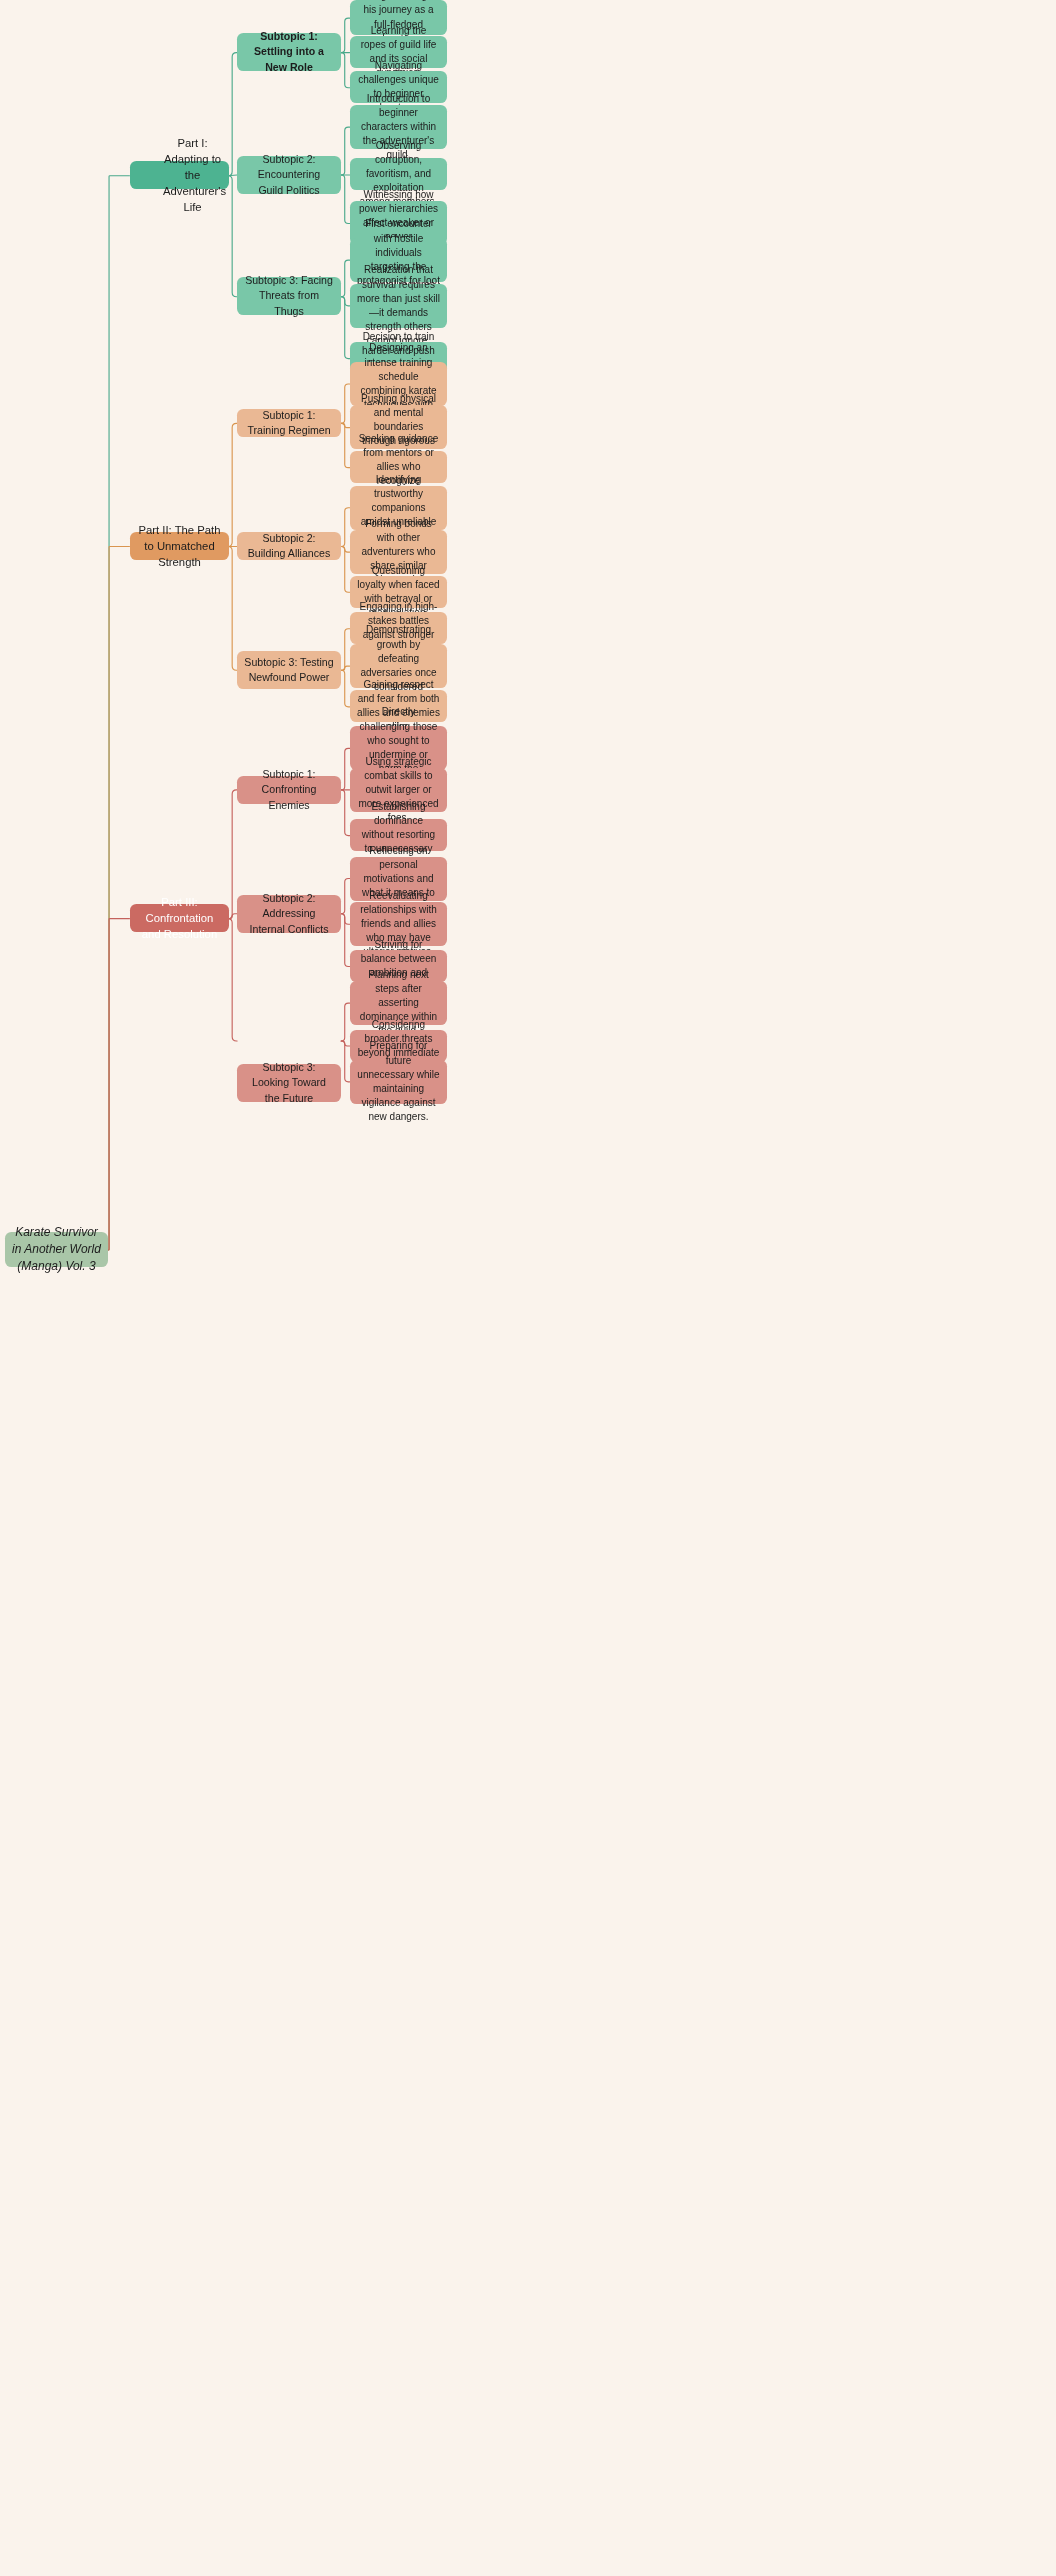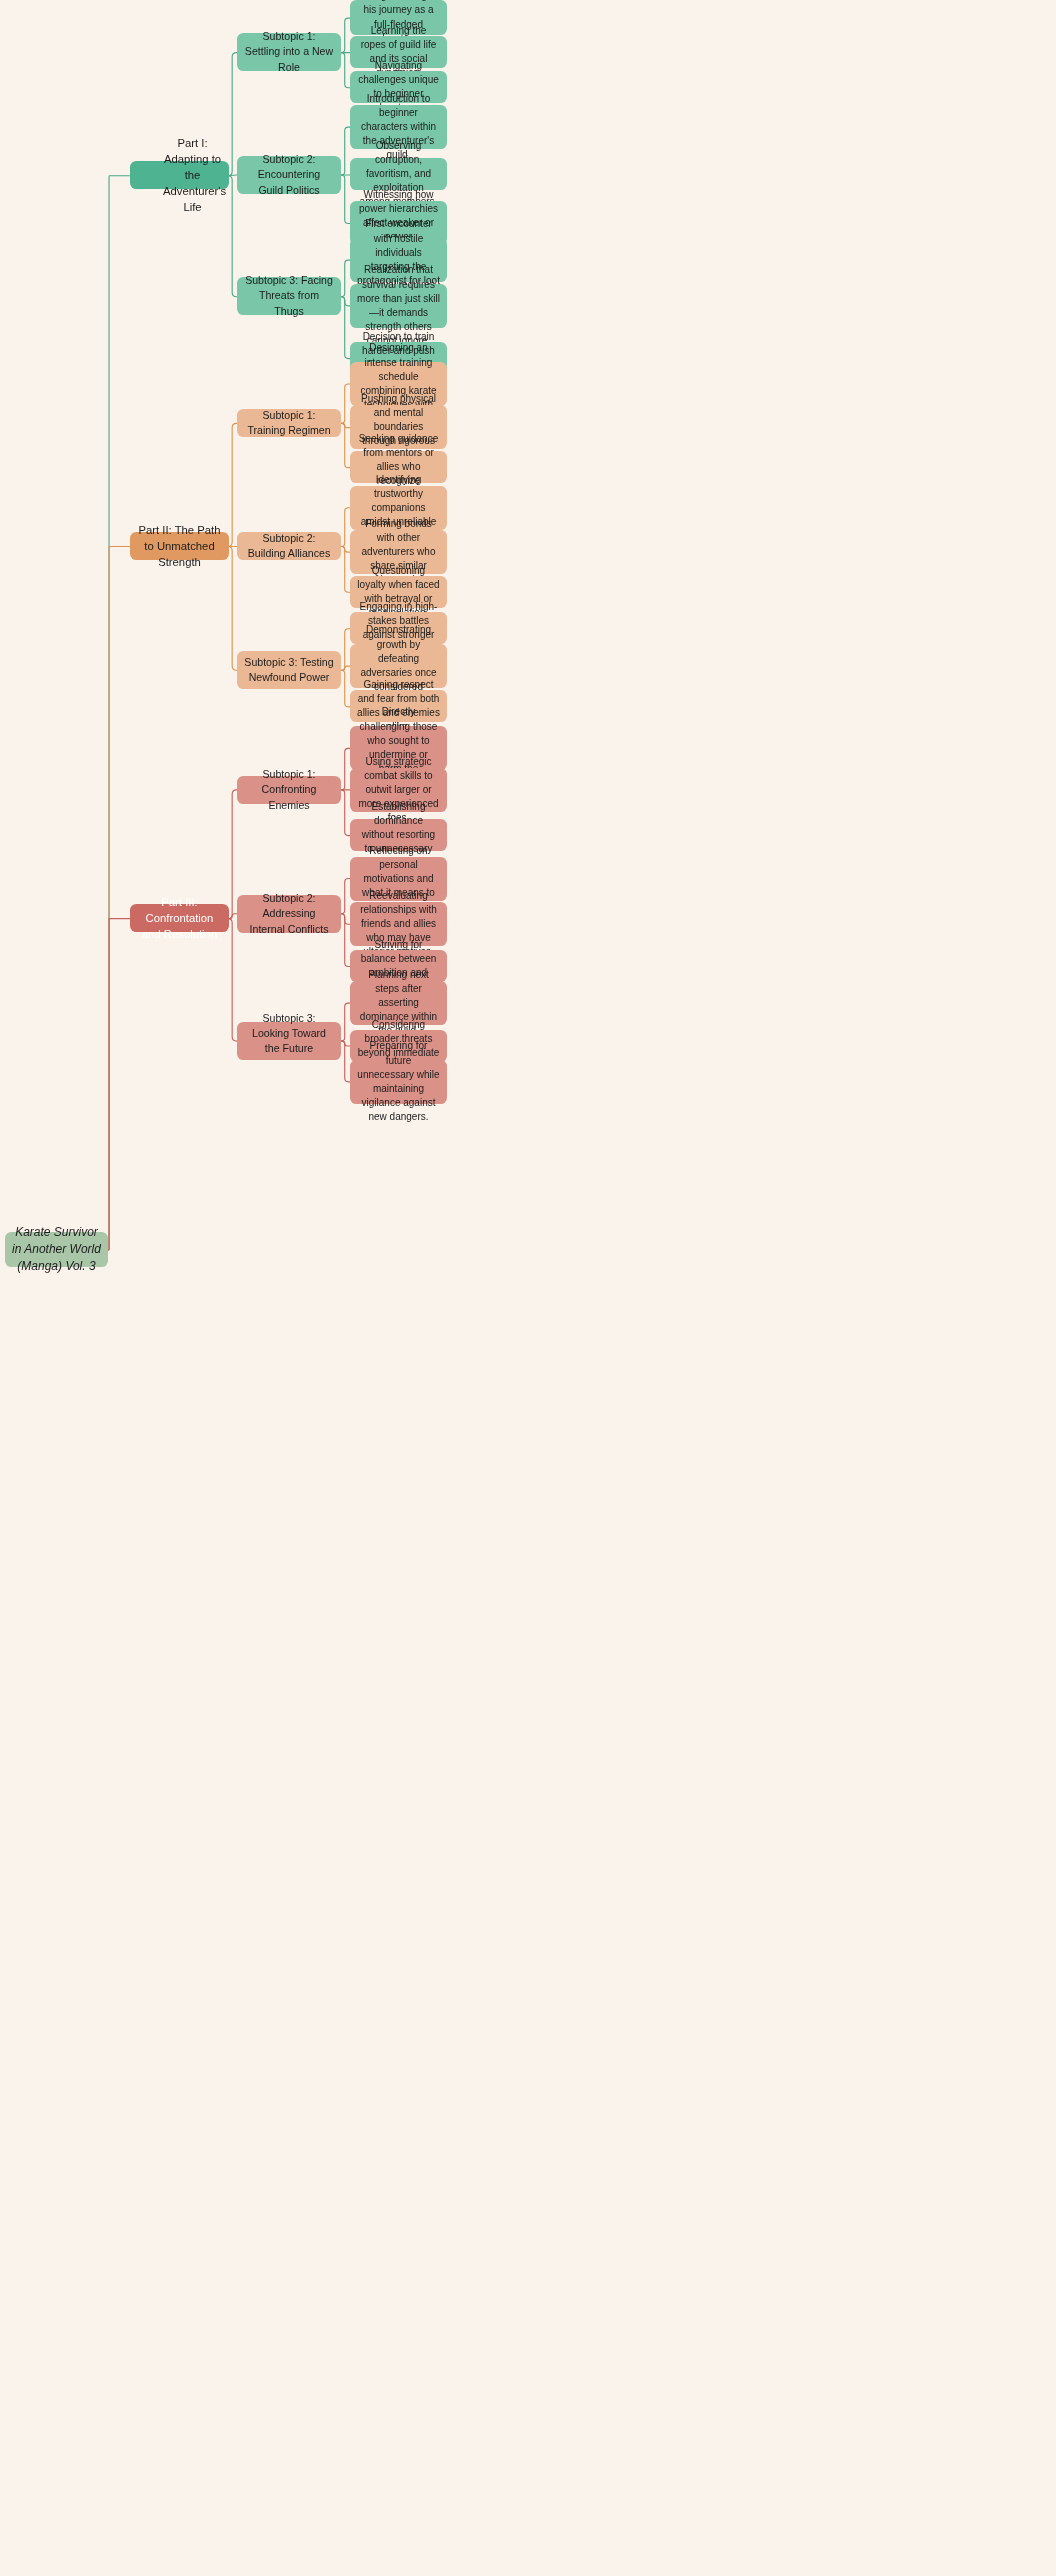--- a/index.html
+++ b/index.html
@@ -69,21 +69,21 @@
       <path d="M 485 1479 L 485 1479 Q 490 1479 490 1474 L 490 1430 Q 490 1425 495 1425 L 497 1425" fill="none" stroke="#c4615c" stroke-width="1.6" stroke-linecap="round"></path>
       <path d="M 485 1479 L 486.5 1479 Q 490 1479 490 1482.5 L 490 1482.5 Q 490 1486 493.5 1486 L 497 1486" fill="none" stroke="#c4615c" stroke-width="1.6" stroke-linecap="round"></path>
       <path d="M 485 1479 L 485 1479 Q 490 1479 490 1484 L 490 1532 Q 490 1537 495 1537 L 497 1537" fill="none" stroke="#c4615c" stroke-width="1.6" stroke-linecap="round"></path>
     </svg>
 <div class="node root" style="left: 5px; top: 1232px; width: 103px; height: 35px; background: rgb(169, 198, 168); font-style: italic;">
       <span>Karate Survivor in Another World (Manga) Vol. 3</span>
     </div>
     <div class="node part" style="left: 130px; top: 161px; width: 99px; height: 28px; background: rgb(77, 179, 145); padding-left: 33px;">
       <span>Part I: Adapting to the Adventurer's Life</span>
     </div>
-    <div class="node sub" style="left: 237px; top: 33px; width: 104px; height: 38px; background: rgb(121, 199, 168);">
+    <div class="node sub" style="left: 237px; top: 33px; width: 104px; height: 38px; background: rgb(121, 199, 168); font-weight: bold;">
       <span>Subtopic 1: Settling into a New Role</span>
     </div>
     <div class="node leaf" style="left: 350px; top: 0px; width: 97px; height: 35px; background: rgb(121, 199, 168);">
       <span>Protagonist begins his journey as a full-fledged adventurer.</span>
     </div>
     <div class="node leaf" style="left: 350px; top: 36px; width: 97px; height: 32px; background: rgb(121, 199, 168);">
       <span>Learning the ropes of guild life and its social dynamics.</span>
     </div>
     <div class="node leaf" style="left: 350px; top: 71px; width: 97px; height: 32px; background: rgb(121, 199, 168);">
       <span>Navigating challenges unique to beginner adventurers.</span>
@@ -171,21 +171,21 @@
     </div>
     <div class="node leaf" style="left: 350px; top: 857px; width: 97px; height: 44px; background: rgb(217, 145, 136);">
       <span>Reflecting on personal motivations and what it means to be strong.</span>
     </div>
     <div class="node leaf" style="left: 350px; top: 902px; width: 97px; height: 44px; background: rgb(217, 145, 136);">
       <span>Reevaluating relationships with friends and allies who may have ulterior motives.</span>
     </div>
     <div class="node leaf" style="left: 350px; top: 950px; width: 97px; height: 32px; background: rgb(217, 145, 136);">
       <span>Striving for balance between ambition and morality.</span>
     </div>
-    <div class="node sub" style="left: 237px; top: 1022px; width: 104px; height: 38px; background: rgb(217, 145, 136); align-items: flex-end;">
+    <div class="node sub" style="left: 237px; top: 1064px; width: 104px; height: 38px; background: rgb(217, 145, 136);">
       <span>Subtopic 3: Looking Toward the Future</span>
     </div>
     <div class="node leaf" style="left: 350px; top: 981px; width: 97px; height: 44px; background: rgb(217, 145, 136);">
       <span>Planning next steps after asserting dominance within the guild.</span>
     </div>
     <div class="node leaf" style="left: 350px; top: 1030px; width: 97px; height: 32px; background: rgb(217, 145, 136);">
       <span>Considering broader threats beyond immediate surroundings.</span>
     </div>
     <div class="node leaf" style="left: 350px; top: 1060px; width: 97px; height: 44px; background: rgb(217, 145, 136);">
       <span>Preparing for future unnecessary while maintaining vigilance against new dangers.</span>

